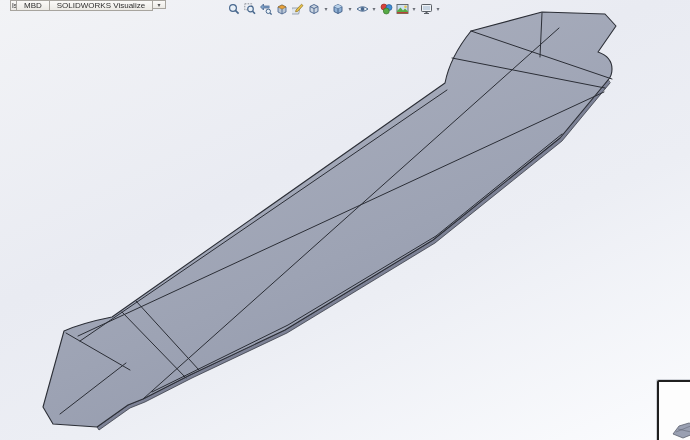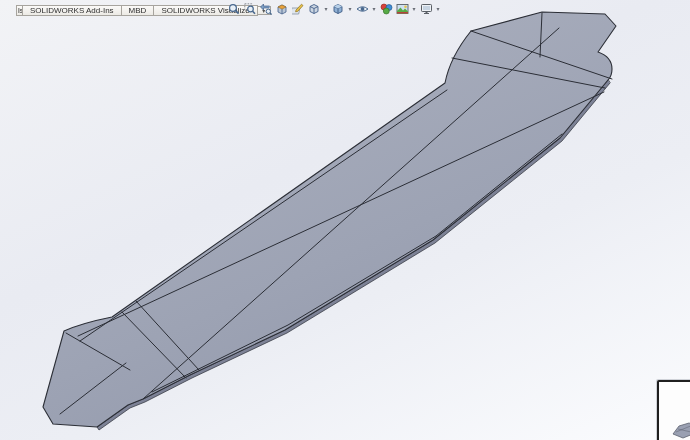--- a/index.html
+++ b/index.html
@@ -3,21 +3,21 @@
 <meta charset="utf-8">
 <style>
   html,body{margin:0;padding:0;}
   body{
     width:690px;height:440px;overflow:hidden;position:relative;
     font-family:"Liberation Sans", sans-serif;
     background:linear-gradient(155deg,#f2f3f6 0%,#e9ebf2 40%,#eceef4 62%,#fbfcfe 100%);
   }
   
   .tabbar{
-    position:absolute;left:16px;top:0;height:20px;display:flex;align-items:center;
+    position:absolute;left:10px;top:0;height:20px;display:flex;align-items:flex-start;
     z-index:30;font-size:8px;color:#2e2e2e;
   }
   .tab{
     border:1px solid #a7a49e;border-left:none;
     background:linear-gradient(#fbfaf8,#eceae5);
     padding:0 7px;display:flex;align-items:center;white-space:nowrap;
     box-sizing:border-box;
   }
   .tab.fragment{width:7px;padding:0 1px;overflow:hidden;border-left:1px solid #a7a49e;}
   .tab-overflow{
@@ -84,21 +84,20 @@
       <path d="M152,392 L288,325 L436,236 L562,134"></path>
       <path d="M542,13 L540,57"></path>
       <path d="M66,333 L130,370"></path>
       <path d="M60,414 L126,363"></path>
     </g>
   </g>
 </svg>
 
 <div class="tabbar">
   <div class="tab fragment">ls</div>
-  <div class="tab">SOLIDWORKS Add-Ins</div>
   <div class="tab">MBD</div>
   <div class="tab">SOLIDWORKS Visualize</div>
   <div class="tab-overflow">▾</div>
 </div>
 
 <div class="hud">
 
   <div class="btn" title="Zoom to Fit">
     <svg width="12" height="12" viewBox="0 0 12 12">
       <circle cx="5" cy="5" r="3.4" fill="#e9f0f7" stroke="#49688e" stroke-width="1.2"></circle>

